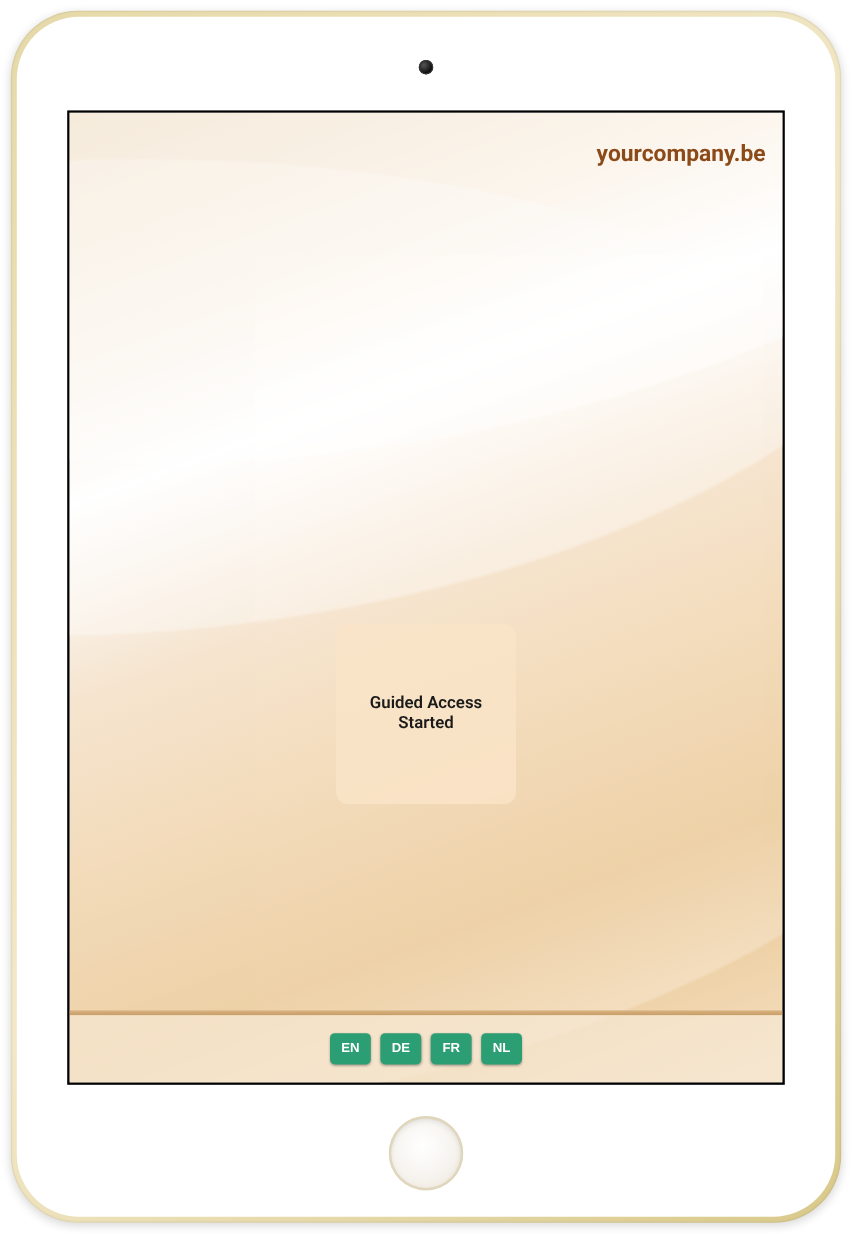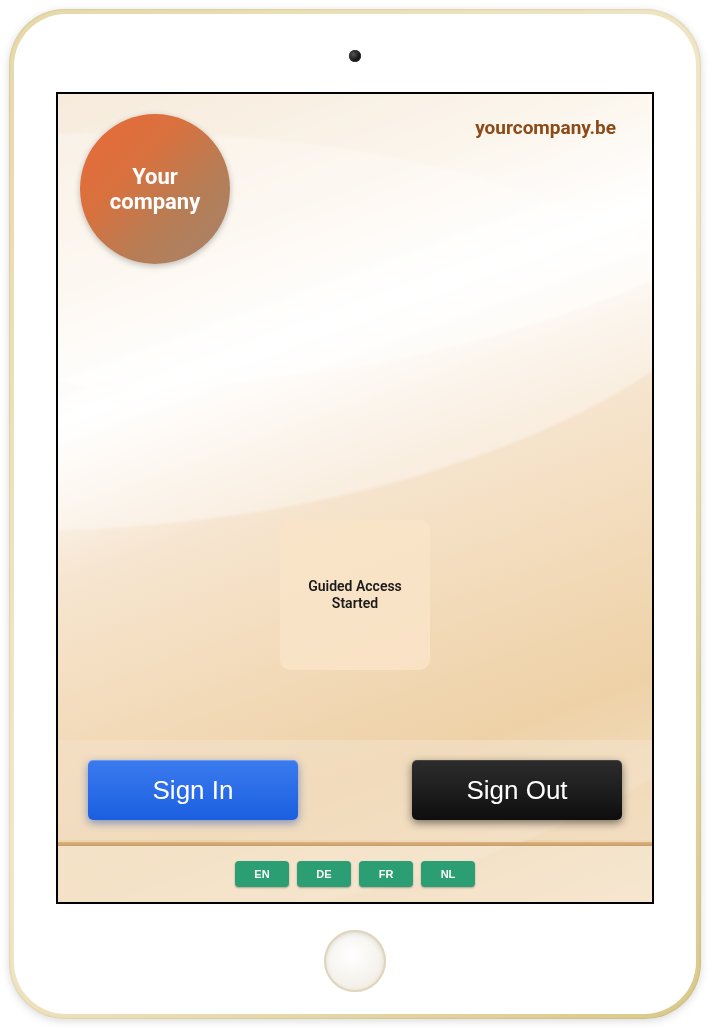--- a/index.html
+++ b/index.html
@@ -77,21 +77,21 @@
       text-align: center;
       color: #fff;
       font-weight: 700;
       font-size: 22px;
       line-height: 1.15;
       box-shadow: 0 2px 6px rgba(0,0,0,0.25);
     }
     .website {
       position: absolute;
       top: 22px;
-      right: 36px;
+      right: 14px;
       color: #8b4a17;
       font-weight: 700;
       font-size: 19px;
     }
     .toast {
       position: absolute;
       top: 426px;
       left: 50%;
       transform: translateX(-50%);
       width: 150px;
@@ -153,21 +153,21 @@
       left: 0; right: 0;
       bottom: 0;
       height: 56px;
       background: rgba(247,232,212,0.7);
       display: flex;
       align-items: center;
       justify-content: center;
       gap: 8px;
     }
     .lang-btn {
-      width: 54px;
+      width: 34px;
       height: 26px;
       background: #2b9e74;
       color: #fff;
       font-size: 11px;
       font-weight: 700;
       border-radius: 4px;
       display: flex;
       align-items: center;
       justify-content: center;
       cursor: pointer;
@@ -191,37 +191,27 @@
 
 <div class="device">
   <div class="device-inner">
     <div class="camera"></div>
 
     <div class="screen">
       <div class="curve c1"></div>
       <div class="curve c2"></div>
       <div class="curve c3"></div>
 
-      <div class="logo-circle">
-        <div>
-          <div>Your</div>
-          <div>company</div>
-        </div>
-      </div>
 
       <div class="website">yourcompany.be</div>
 
       <div class="toast">
         <span>Guided Access Started</span>
       </div>
 
-      <div class="action-bar">
-        <button class="btn btn-signin">Sign In</button>
-        <button class="btn btn-signout">Sign Out</button>
-      </div>
 
       <div class="divider-line"></div>
 
       <div class="lang-bar">
         <button class="lang-btn">EN</button>
         <button class="lang-btn">DE</button>
         <button class="lang-btn">FR</button>
         <button class="lang-btn">NL</button>
       </div>
     </div>

